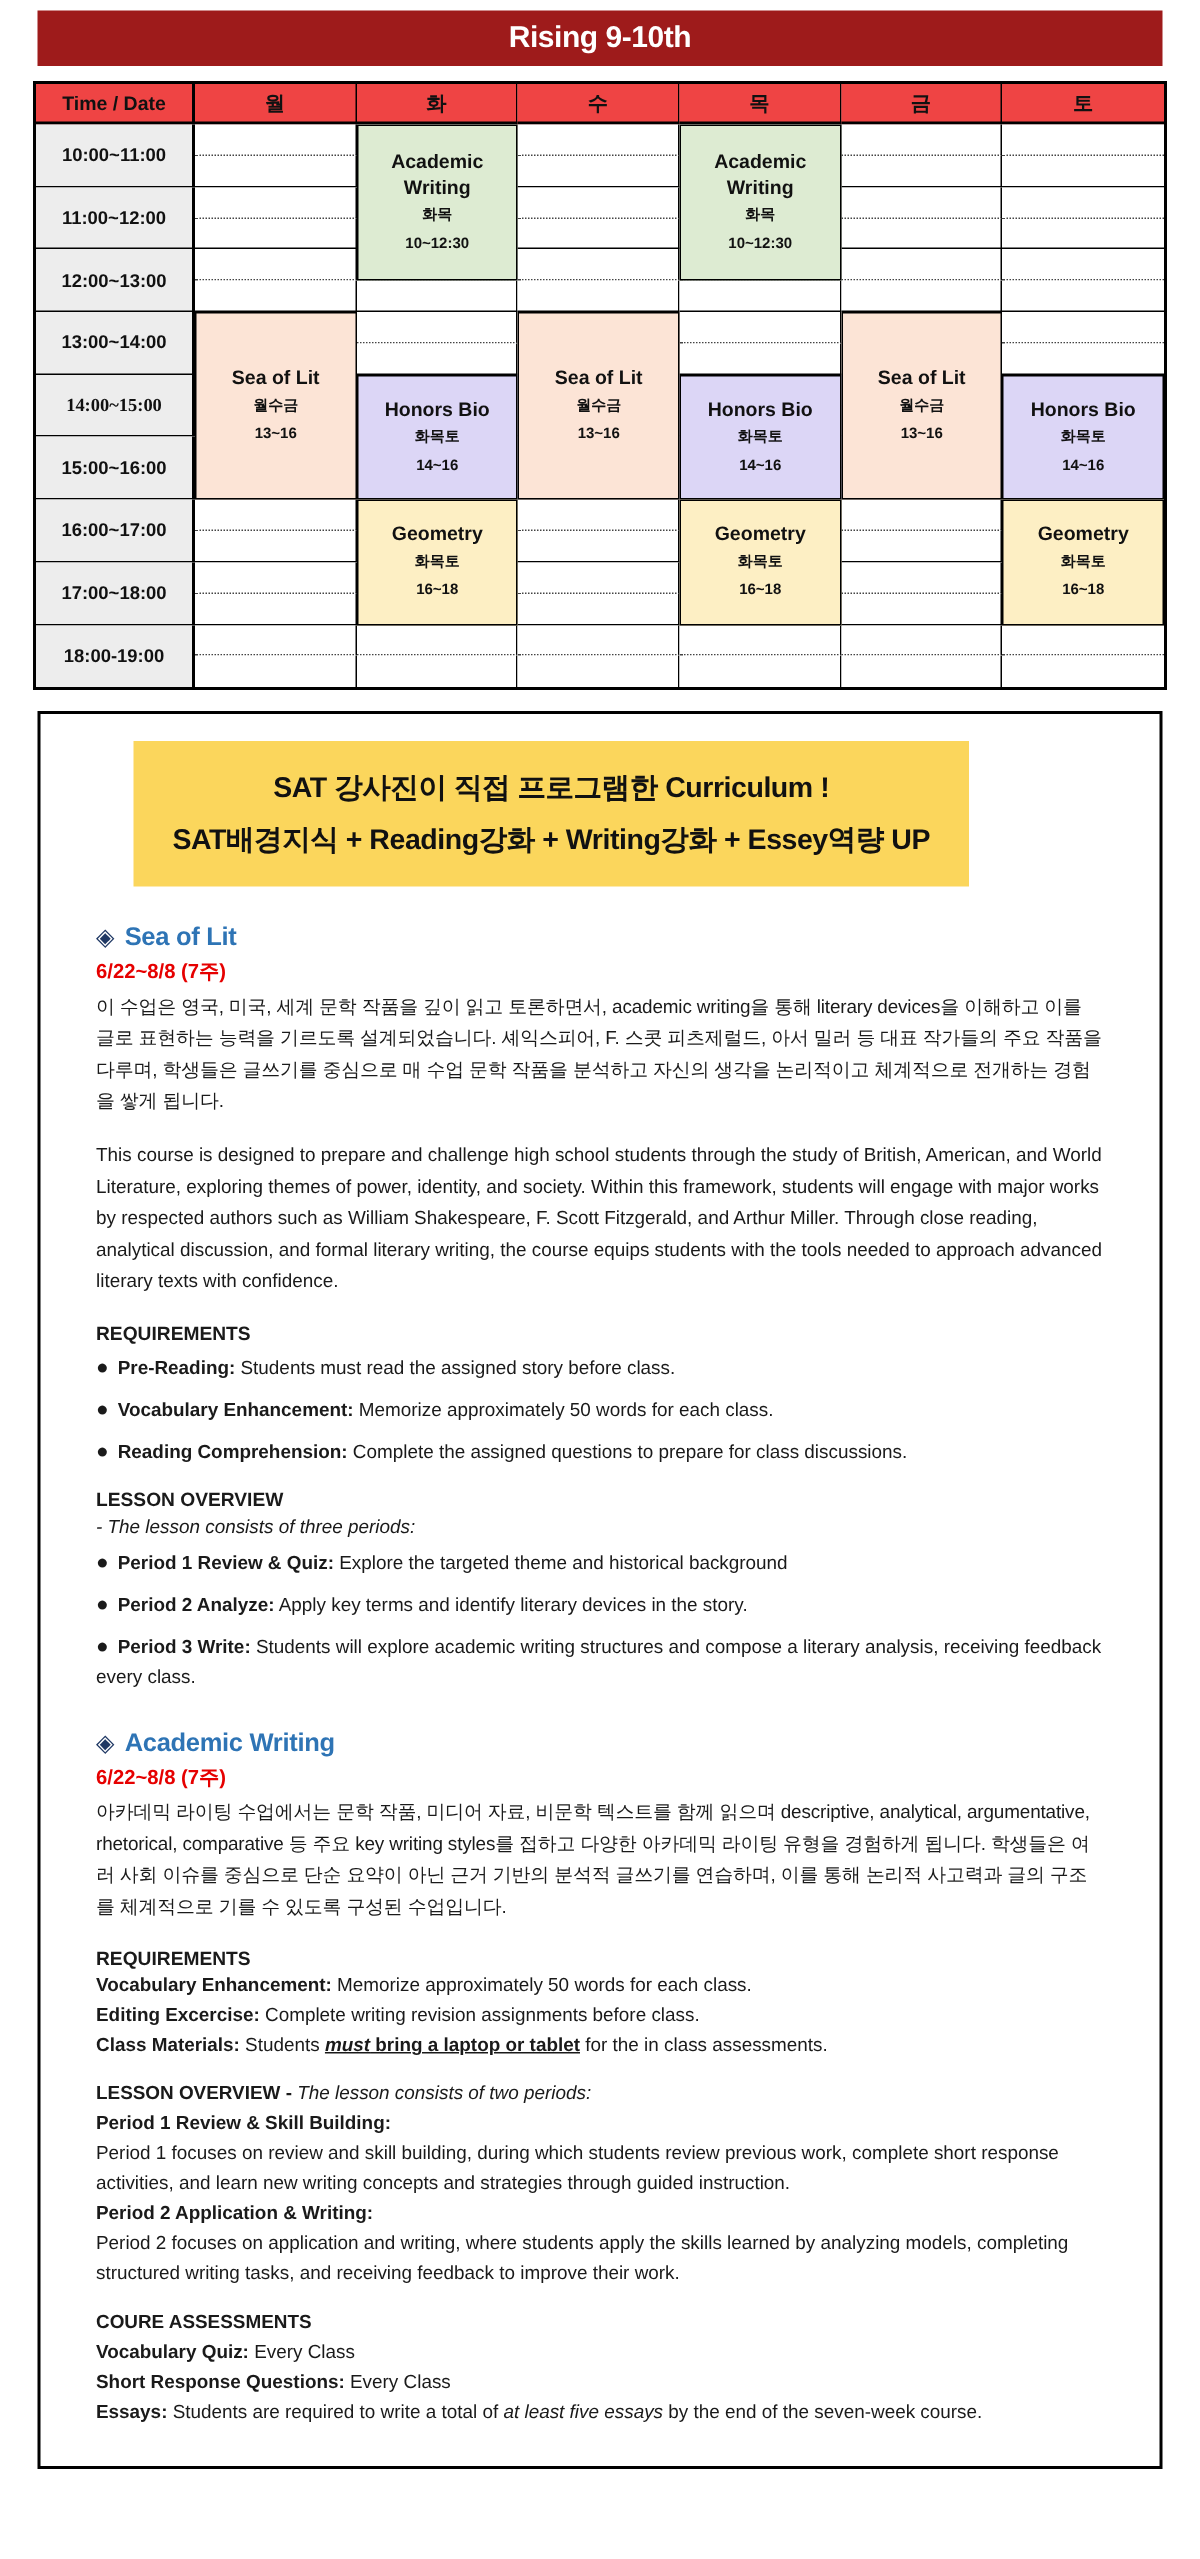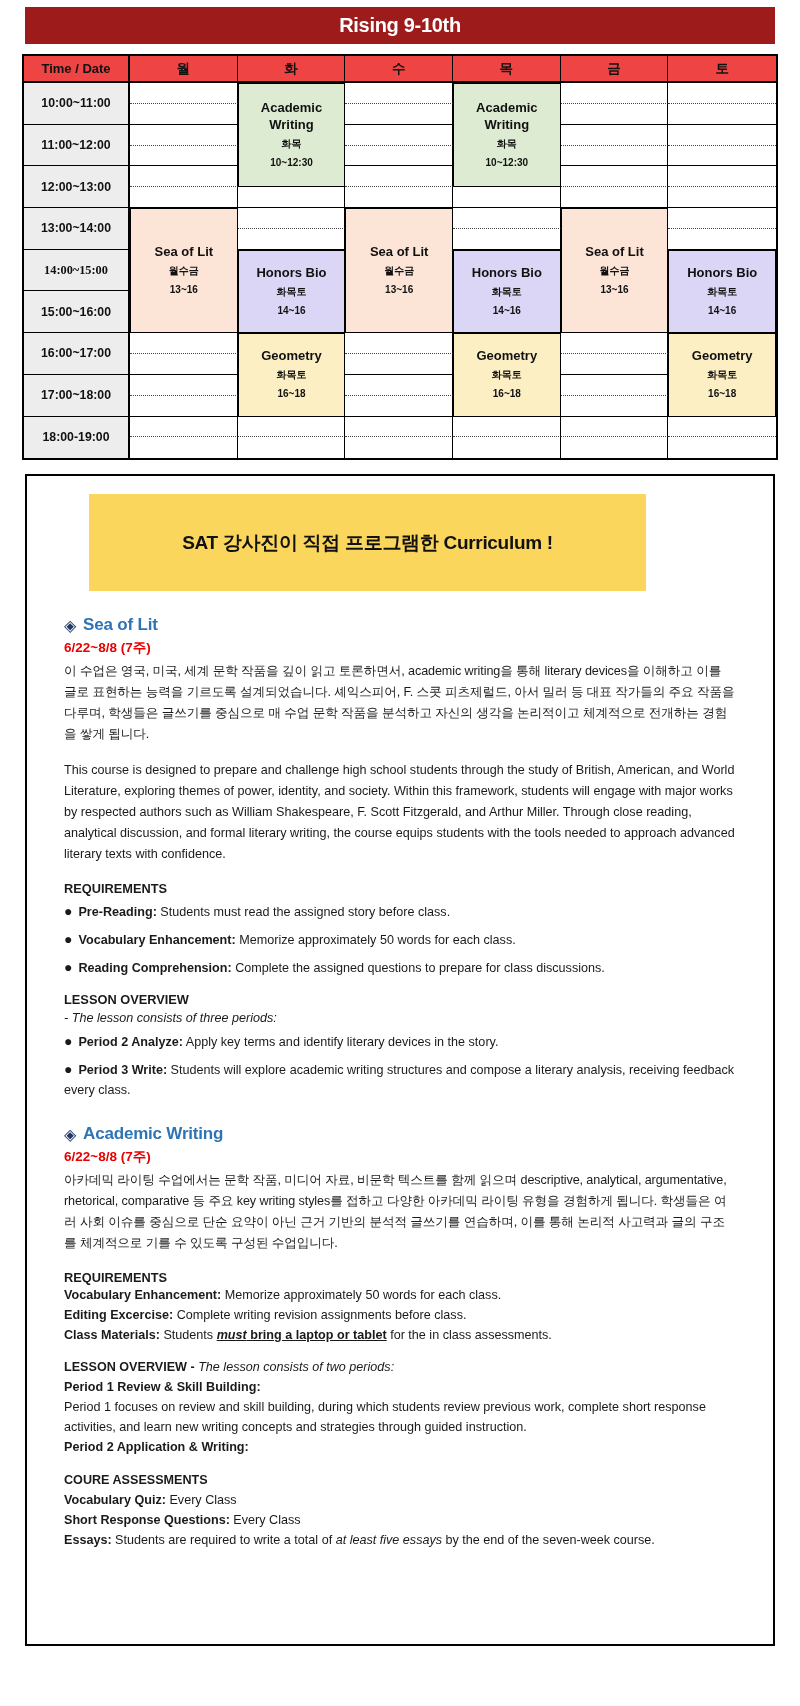--- a/index.html
+++ b/index.html
@@ -256,20 +256,21 @@
           <div class="bsub">화목토</div>
           <div class="bsub">16~18</div>
         </div>
       </div>
   </div>
 
   <div class="info-box">
 
     <div class="promo-banner">
       <div class="l1">SAT 강사진이 직접 프로그램한 Curriculum !</div>
+      <div class="l2">SAT배경지식 + Reading강화 + Writing강화 + Essey역량 UP</div>
     </div>
 
     <div class="section">
       <div class="sec-heading">
         <span class="diamond">◈</span>
         <span>Sea of Lit</span>
       </div>
       <div class="sec-date">6/22~8/8 (7주)</div>
       <p class="para-kr">이 수업은 영국, 미국, 세계 문학 작품을 깊이 읽고 토론하면서, academic writing을 통해 literary devices을 이해하고 이를 글로 표현하는 능력을 기르도록 설계되었습니다. 셰익스피어, F. 스콧 피츠제럴드, 아서 밀러 등 대표 작가들의 주요 작품을 다루며, 학생들은 글쓰기를 중심으로 매 수업 문학 작품을 분석하고 자신의 생각을 논리적이고 체계적으로 전개하는 경험을 쌓게 됩니다.</p>
       <p class="para-en">This course is designed to prepare and challenge high school students through the study of British, American, and World Literature, exploring themes of power, identity, and society. Within this framework, students will engage with major works by respected authors such as William Shakespeare, F. Scott Fitzgerald, and Arthur Miller. Through close reading, analytical discussion, and formal literary writing, the course equips students with the tools needed to approach advanced literary texts with confidence.</p>
@@ -281,20 +282,23 @@
       <div class="bullet-item">
         <span class="bullet">●</span><span class="bold">Vocabulary Enhancement:</span><span> Memorize approximately 50 words for each class.</span>
       </div>
       <div class="bullet-item">
         <span class="bullet">●</span><span class="bold">Reading Comprehension:</span><span> Complete the assigned questions to prepare for class discussions.</span>
       </div>
 
       <div class="lesson-title">LESSON OVERVIEW</div>
       <div class="lesson-sub">- The lesson consists of three periods:</div>
       <div class="bullet-item">
+        <span class="bullet">●</span><span class="bold">Period 1 Review &amp; Quiz:</span><span> Explore the targeted theme and historical background</span>
+      </div>
+      <div class="bullet-item">
         <span class="bullet">●</span><span class="bold">Period 2 Analyze:</span><span> Apply key terms and identify literary devices in the story.</span>
       </div>
       <div class="bullet-item">
         <span class="bullet">●</span><span class="bold">Period 3 Write:</span><span> Students will explore academic writing structures and compose a literary analysis, receiving feedback every class.</span>
       </div>
     </div>
 
     <div class="section">
       <div class="sec-heading">
         <span class="diamond">◈</span>
@@ -313,20 +317,21 @@
       <div class="tight-line">
         <span class="bold">Class Materials:</span><span> Students </span><span class="uline"><span class="it">must</span><span> bring a laptop or tablet</span></span><span> for the in class assessments.</span>
       </div>
 
       <div class="aw-lesson">
         <span class="bold">LESSON OVERVIEW</span><span class="bold"> - </span><span class="ital">The lesson consists of two periods:</span>
       </div>
       <div class="tight-line bold">Period 1 Review &amp; Skill Building:</div>
       <p class="aw-para">Period 1 focuses on review and skill building, during which students review previous work, complete short response activities, and learn new writing concepts and strategies through guided instruction.</p>
       <div class="tight-line bold">Period 2 Application &amp; Writing:</div>
+      <p class="aw-para">Period 2 focuses on application and writing, where students apply the skills learned by analyzing models, completing structured writing tasks, and receiving feedback to improve their work.</p>
 
       <div class="assess">
         <div class="tight-line bold">COURE ASSESSMENTS</div>
         <div class="tight-line">
           <span class="bold">Vocabulary Quiz:</span><span> Every Class</span>
         </div>
         <div class="tight-line">
           <span class="bold">Short Response Questions:</span><span> Every Class</span>
         </div>
         <div class="tight-line">

